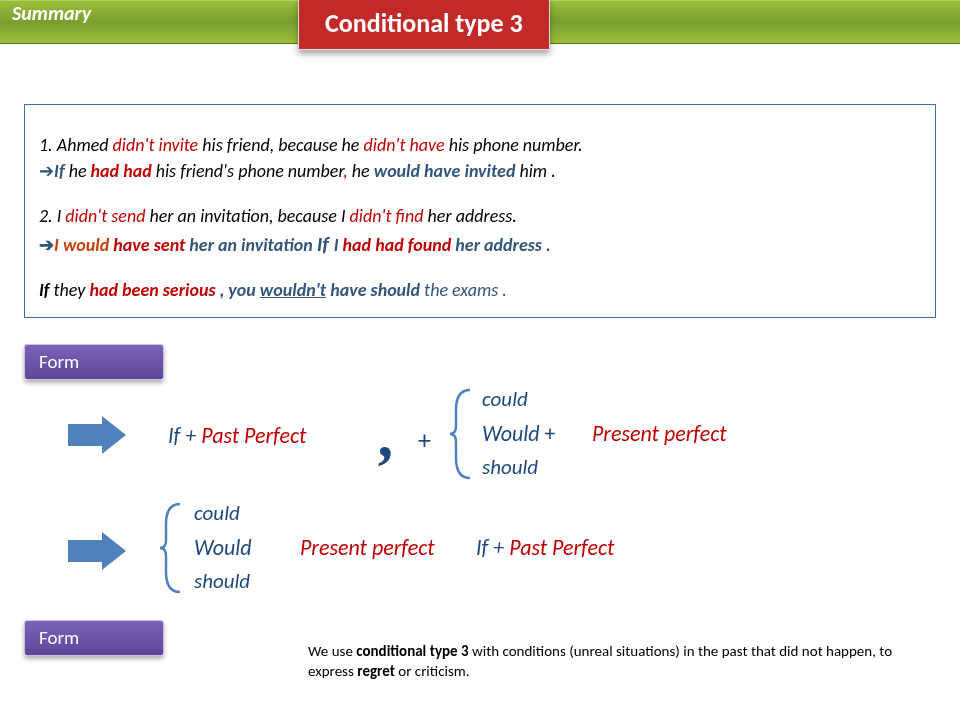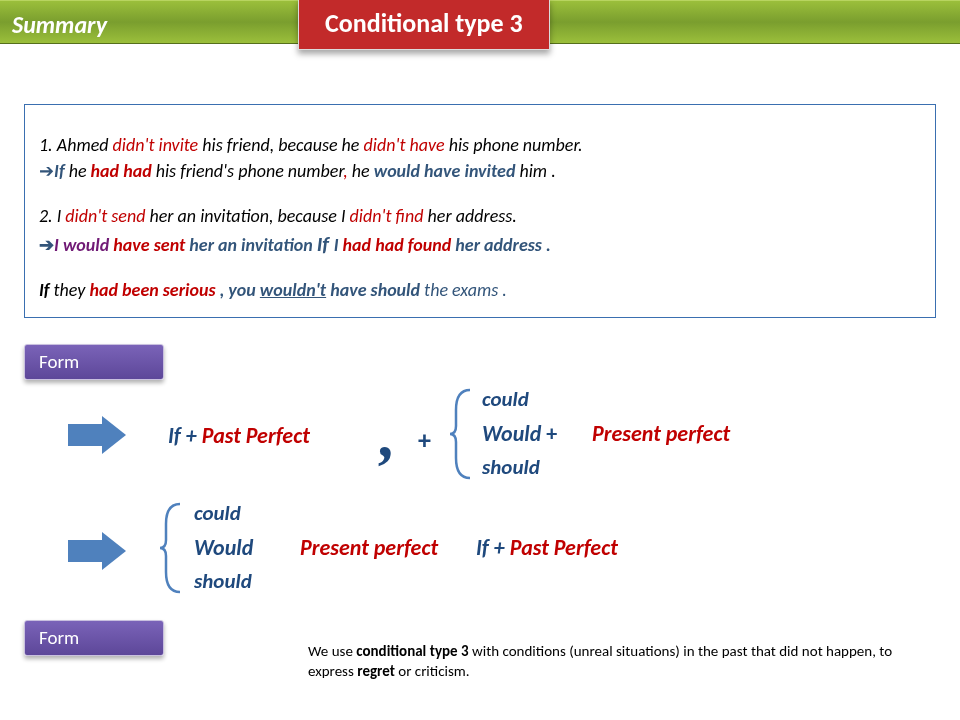--- a/index.html
+++ b/index.html
@@ -14,23 +14,23 @@
   .top-bar {
     position: relative;
     height: 44px;
     background: linear-gradient(to bottom, #9bbf3b 0%, #7a9e2e 50%, #9bbf3b 100%);
     border-top: 1px solid #b8d460;
     border-bottom: 1px solid #556f1c;
   }
   .summary-label {
     position: absolute;
     left: 12px;
-    top: 9px;
+    top: 0;
     color: #fff;
-    font-size: 24px;
+    font-size: 20px;
     font-weight: bold;
     font-style: italic;
   }
   .title-badge {
     position: absolute;
     left: 298px;
     top: -2px;
     background: #c22a2a;
     border: 1px solid #dcdcdc;
     color: #fff;
@@ -83,21 +83,21 @@
     position: absolute;
     left: 34px; top: -2px;
     width: 0; height: 0;
     border-top: 19px solid transparent;
     border-bottom: 19px solid transparent;
     border-left: 24px solid #4f81bd;
   }
   .ba1 { left: 68px; top: 418px; }
   .ba2 { left: 68px; top: 534px; }
 
-  .formula { position: absolute; font-size: 22px; font-style: italic; font-weight: bold; }
+  .formula { position: absolute; font-size: 22px; font-style: italic; font-weight: normal; }
   .steelc { color: #1f497d; }
   .redc { color: #c00000; }
 
   .comma-big {
     position: absolute;
     font-family: "Times New Roman", serif;
     font-size: 64px;
     font-weight: bold;
     font-style: italic;
     color: #1f497d;
@@ -127,21 +127,21 @@
     <span>1. Ahmed </span><span class="red">didn't invite </span><span>his friend, because he </span><span class="red">didn't have </span><span>his phone number.</span>
   </p>
   <p>
     <span class="arrow-inline">➔</span><span class="steel">If </span><span>he </span><span class="red" style="font-weight:bold">had had </span><span>his friend's phone number</span><span class="red">, </span><span>he </span><span class="steel">would have invited </span><span>him .</span>
   </p>
   <div class="gap"></div>
   <p>
     <span>2. I </span><span class="red">didn't send </span><span>her an invitation, because I </span><span class="red">didn't find </span><span>her address.</span>
   </p>
   <p style="font-weight:bold">
-    <span class="arrow-inline">➔</span><span style="color:#701a75">I would </span><span class="red">have sent </span><span style="color:#33557a">her an invitation </span><span class="steel" style="font-size:21px">If </span><span style="color:#33557a">I </span><span class="red">had had found </span><span style="color:#33557a">her address .</span>
+    <span class="arrow-inline">➔</span><span style="color:#c2410c">I would </span><span class="red">have sent </span><span style="color:#33557a">her an invitation </span><span class="steel" style="font-size:21px">If </span><span style="color:#33557a">I </span><span class="red">had had found </span><span style="color:#33557a">her address .</span>
   </p>
   <div class="gap"></div>
   <p style="font-weight:bold">
     <span>If  </span><span style="font-weight:normal">they </span><span class="red">had  been serious </span><span style="color:#33557a">, you </span><span class="u" style="color:#33557a">wouldn't</span><span style="color:#33557a"> have should </span><span style="color:#33557a;font-weight:normal">the exams .</span>
   </p>
 </div>
 
 <div class="form-badge f1">Form</div>
 
 <div class="block-arrow ba1">

